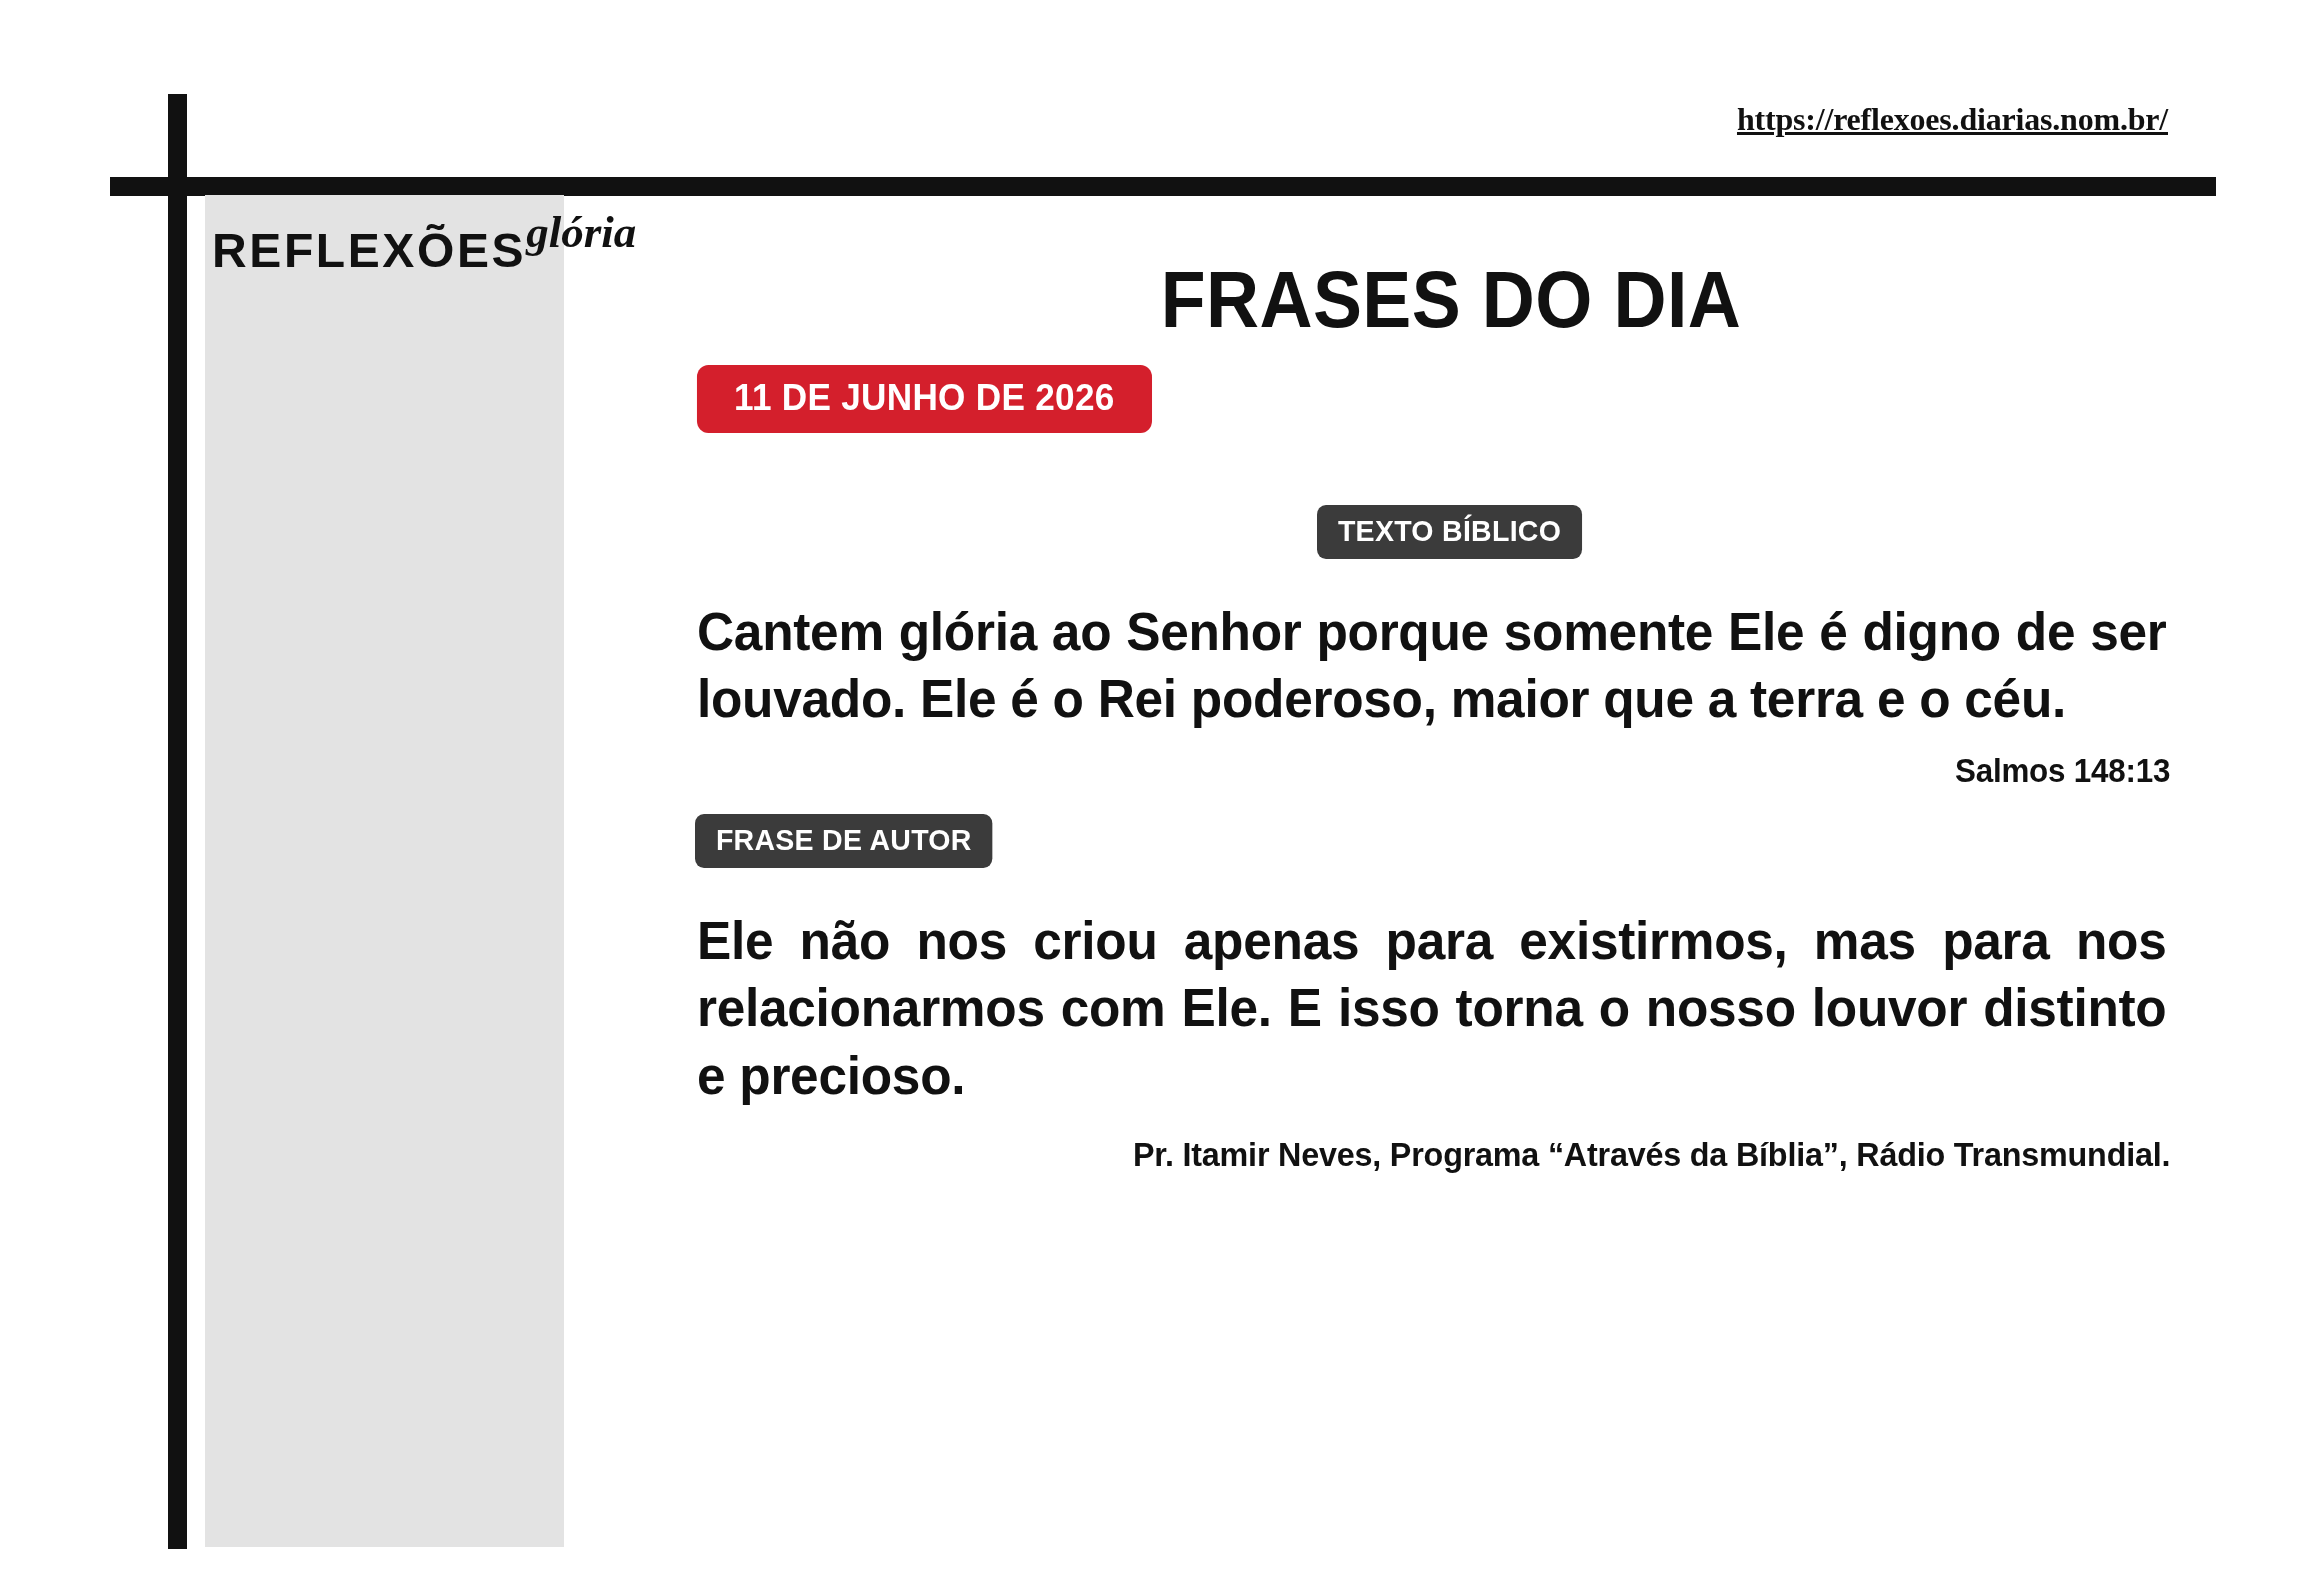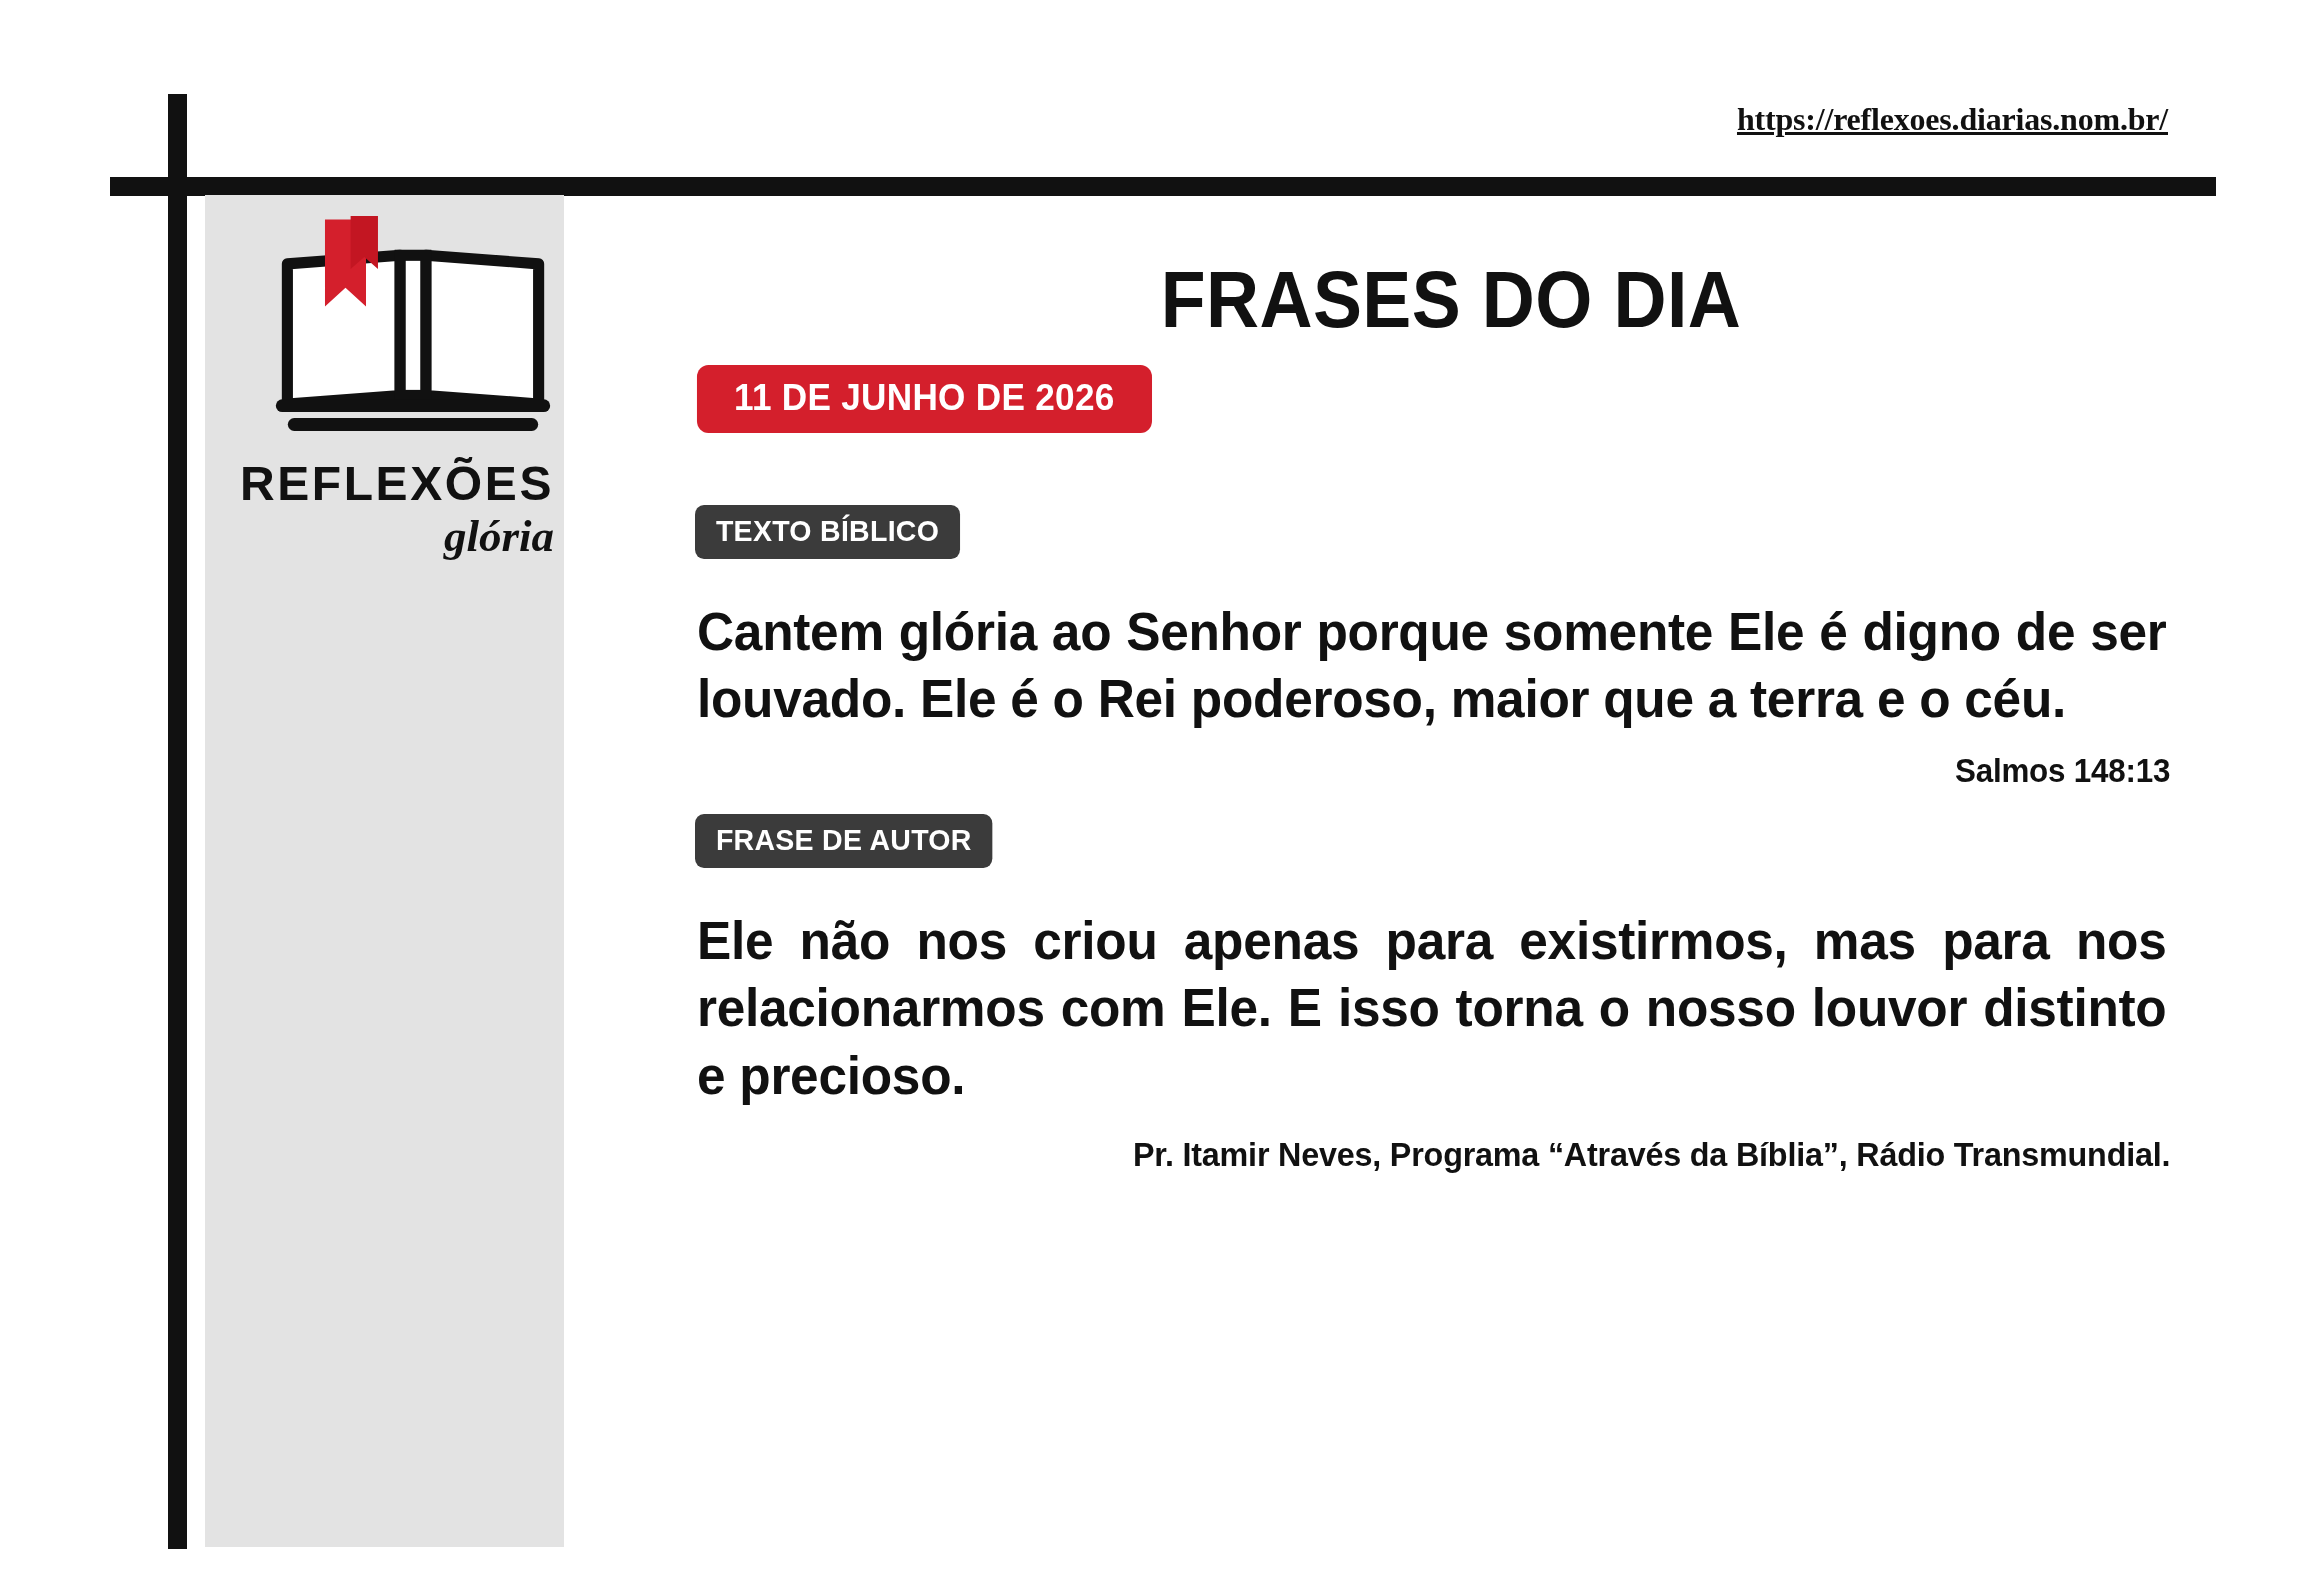--- a/index.html
+++ b/index.html
@@ -57,26 +57,25 @@
     top: 195px;
     width: 359px;
     height: 1352px;
     background: #e3e3e3;
   }
 
   
   .logo-wrap {
     position: absolute;
     left: 212px;
-    top: 214px;
+    top: 208px;
     width: 342px;
     height: 394px;
     display: flex;
-    flex-direction: column;
-    align-items: flex-end;
+    align-items: flex-start;
   }
   .logo-book { width: 282px; height: 227px; }
   .logo-title {
     margin-top: 15.4px;
     font-size: 48px;
     font-weight: 700;
     letter-spacing: 2.6px;
     color: #111111;
     font-family: "Liberation Sans", sans-serif;
   }
@@ -131,21 +130,21 @@
     color: #ffffff;
     font-size: 30px;
     font-weight: 600;
     padding: 9.4px 22px 11px 22px;
     border-radius: 9.4px;
     letter-spacing: 0.3px;
     transform: scaleX(0.95);
     transform-origin: left center;
   }
 
-  .tag-row-biblico { margin-top: 72px; margin-left: 10.3px; }
+  .tag-row-biblico { margin-top: 72px; margin-left: 10.3px; text-align: center; }
   .tag-row-autor { margin-top: 24px; margin-left: 10.3px; }
 
   .body-text {
     margin-top: 39px;
     margin-left: 12px;
     margin-right: 5.1px;
     font-size: 53px;
     font-weight: 700;
     line-height: 1.27;
     color: #111111;

